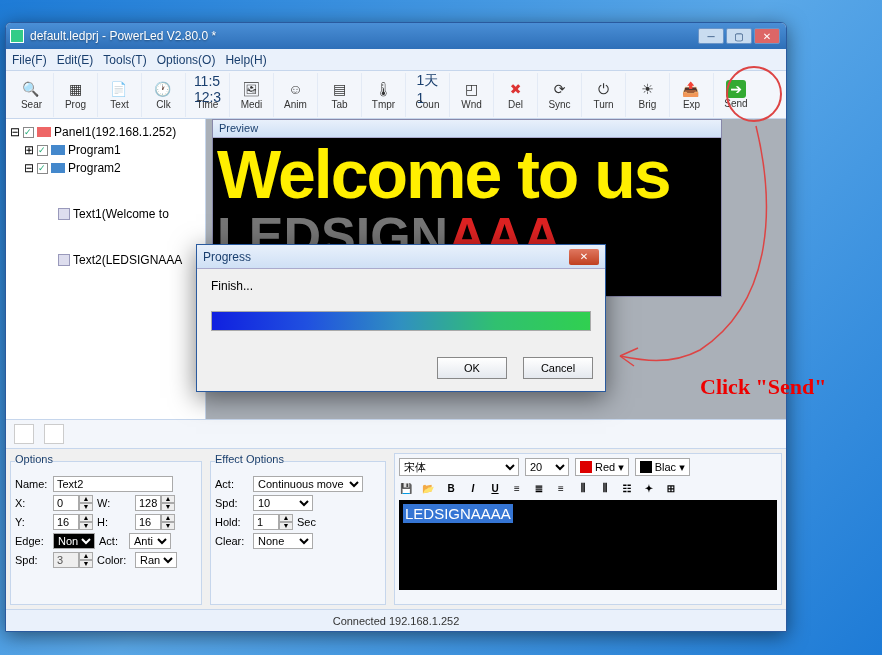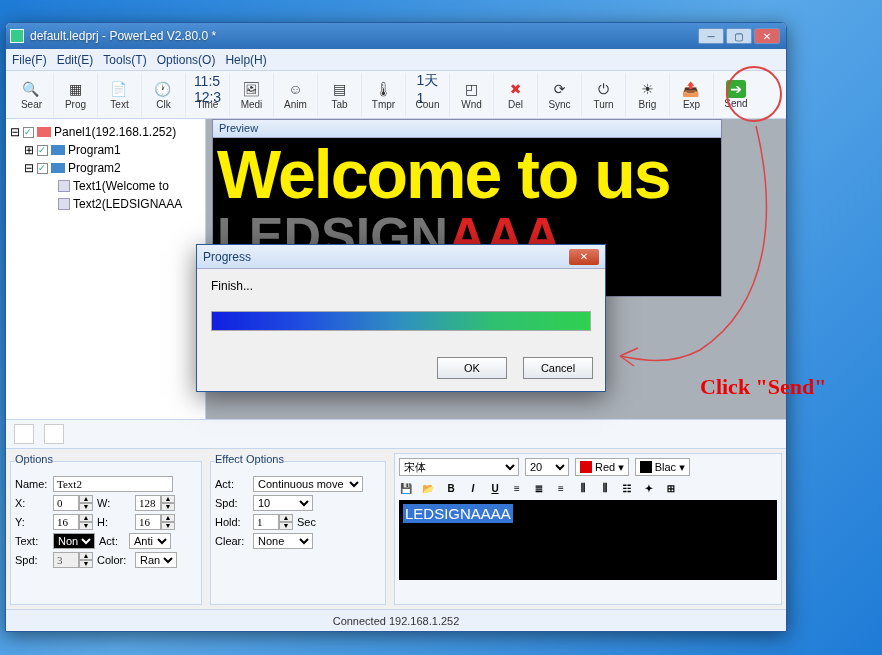--- a/index.html
+++ b/index.html
@@ -17,52 +17,52 @@
 .tool { width: 44px; height: 44px; display: flex; flex-direction: column; align-items: center; justify-content: center; font-size: 10px; color: #333; border-right: 1px solid #e3eaf5; cursor: pointer; }
 .tool .ticon { width: 22px; height: 20px; display:flex; align-items:center; justify-content:center; font-size:14px; }
 .tool:last-child { border-right: none; }
 .tool.green .ticon { background:#3a3; color:#fff; border-radius:3px; width:20px; height:18px; }
 .body { display: flex; height: 300px; }
 .tree { width: 200px; background:#fff; border-right:1px solid #c6d6ec; padding:4px; font-size:12px; overflow:hidden; }
 .tree .node { padding:2px 0; display:flex; align-items:center; gap:3px; white-space:nowrap; }
 .tree .chk { width:11px; height:11px; border:1px solid #888; background:#fff; display:inline-block; }
 .tree .chk.on::after { content:"✓"; font-size:9px; color:#2a7; display:block; line-height:9px; }
 .tree .i1 { margin-left:14px; }
-.tree .i3 { margin-left:48px; }
+.tree .i3 { margin-left:48px;margin-top:28px; }
 .tree .picon { width:14px; height:10px; background:#e66; display:inline-block; }
 .tree .ticon2 { width:12px; height:12px; background:#dde; border:1px solid #99b; display:inline-block; }
 .canvas { flex:1; background:#aab0b8; position:relative; }
 .preview { position:absolute; left:6px; top:0; width:510px; height:178px; background:#fff; border:1px solid #88a; }
 .preview .phead { height:18px; background:linear-gradient(#e8f0fb,#cfe0f5); font-size:11px; color:#1a3f6e; padding:2px 6px; border-bottom:1px solid #aac; }
 .preview .pbody { background:#000; height:158px; position:relative; overflow:hidden; }
 .led1 { font-family: Arial; font-weight: bold; font-size: 68px; color:#ffef00; letter-spacing:-2px; line-height:1; padding:2px 4px; white-space:nowrap; }
 .led2 { font-family: Arial; font-weight: bold; font-size: 52px; line-height:1; white-space:nowrap; padding-left:4px; }
 .led2 .w { color:#d8d8d8; opacity:0.55; }
 .led2 .r { color:#d22; }
 .toolrow { height:30px; background:#f3f6fb; border-top:1px solid #c6d6ec; border-bottom:1px solid #c6d6ec; display:flex; align-items:center; padding:0 8px; gap:10px; }
 .toolrow .sbtn { width:20px; height:20px; border:1px solid #ccc; background:#fff; }
 .panels { display:flex; height:160px; background:#f0f0f0; font-size:11px; }
 .panel { border:1px solid #c6d6ec; margin:4px; padding:4px; background:#f3f6fb; }
 .panel legend { font-size:11px; color:#1a3f6e; padding-bottom:4px; display:block; }
 .panel.opt { width:192px; }
 .panel.eff { width:176px; }
 .panel.txt { flex:1; }
 .row { display:flex; align-items:center; gap:4px; margin:3px 0; }
 .row label { width:34px; }
-.row input[type=text] { border:1px solid #aaa; font-size:11px; padding:1px 3px; background:#fff;font-family:Liberation Serif, serif; }
+.row input[type=text] { border:1px solid #aaa; font-size:11px; padding:1px 3px; background:#fff; }
 .row select { border:1px solid #aaa; font-size:11px; background:#fff; }
 .spin { width:40px; display:flex; }
 .spin input { width:26px; }
 .spin .ar { width:14px; font-size:7px; display:flex; flex-direction:column; }
 .spin .ar span { border:1px solid #aaa; height:8px; line-height:6px; text-align:center; background:#eee; }
 .txt .top { display:flex; gap:6px; align-items:center; margin-bottom:4px; }
 .txt .top select, .txt .top .cpick { border:1px solid #aaa; font-size:11px; height:18px; background:#fff; }
 .txt .editbar { display:flex; gap:6px; margin:4px 0; }
 .txt .ebtn { width:16px; height:16px; font-size:10px; font-weight:bold; display:flex; align-items:center; justify-content:center; cursor:pointer; }
-.txt .editor { background:#000; height:80px; padding:4px; }
+.txt .editor { background:#000; height:90px; padding:4px; }
 .txt .editor .hl { background:#3575d4; color:#fff; font-size:15px; padding:1px 2px; display:inline-block; }
 .status { height:22px; background:#eaf1fb; border-top:1px solid #c6d6ec; font-size:11px; display:flex; align-items:center; justify-content:center; color:#333; }
 .dialog { position:absolute; left:196px; top:244px; width:410px; background:#f0f0f0; border:1px solid #2a5a9e; box-shadow:0 6px 24px rgba(0,0,0,0.5); }
 .dialog .dtitle { height:24px; background:linear-gradient(#e8f0fb,#cfe0f5); display:flex; align-items:center; padding:0 6px; font-size:12px; color:#1a3f6e; border-bottom:1px solid #aac; }
 .dialog .dtitle .x { margin-left:auto; width:30px; height:16px; background:#c83; background:linear-gradient(#e07860,#c04020); color:#fff; font-size:10px; display:flex; align-items:center; justify-content:center; border-radius:2px; }
 .dialog .dbody { padding:10px 14px; font-size:12px; font-family: "Courier New", monospace; }
 .dialog .pbar { height:20px; border:1px solid #aaa; margin:18px 0 10px; background:linear-gradient(90deg,#1020e0,#2050e0,#3090c0,#30c070,#30d050); }
 .dialog .dbtns { display:flex; justify-content:flex-end; gap:16px; padding:6px 12px 12px; }
 .dialog .dbtn { width:70px; height:22px; border:1px solid #888; background:linear-gradient(#fff,#e4e8ee); font-size:11px; display:flex; align-items:center; justify-content:center; }
 .annot { position:absolute; color:#e00; font-family:"Times New Roman"; font-size:22px; font-weight:bold; }
@@ -247,21 +247,21 @@
         <label>H:</label>
           <div class="spin">
             <input type="text" value="16" style="">
             <div class="ar">
               <span>▲</span>
               <span>▼</span>
             </div>
           </div>
       </div>
       <div class="row">
-        <label>Text:</label>
+        <label>Edge:</label>
           <select style="width:42px;background:#000;color:#fff"><option>Non</option></select>
         <label style="width:26px">Act:</label>
           <select style="width:42px"><option>Anti</option></select>
       </div>
       <div class="row">
         <label>Spd:</label>
           <div class="spin">
             <input type="text" disabled="" style="background: rgb(238, 238, 238);" value="3">
             <div class="ar">
               <span>▲</span>

